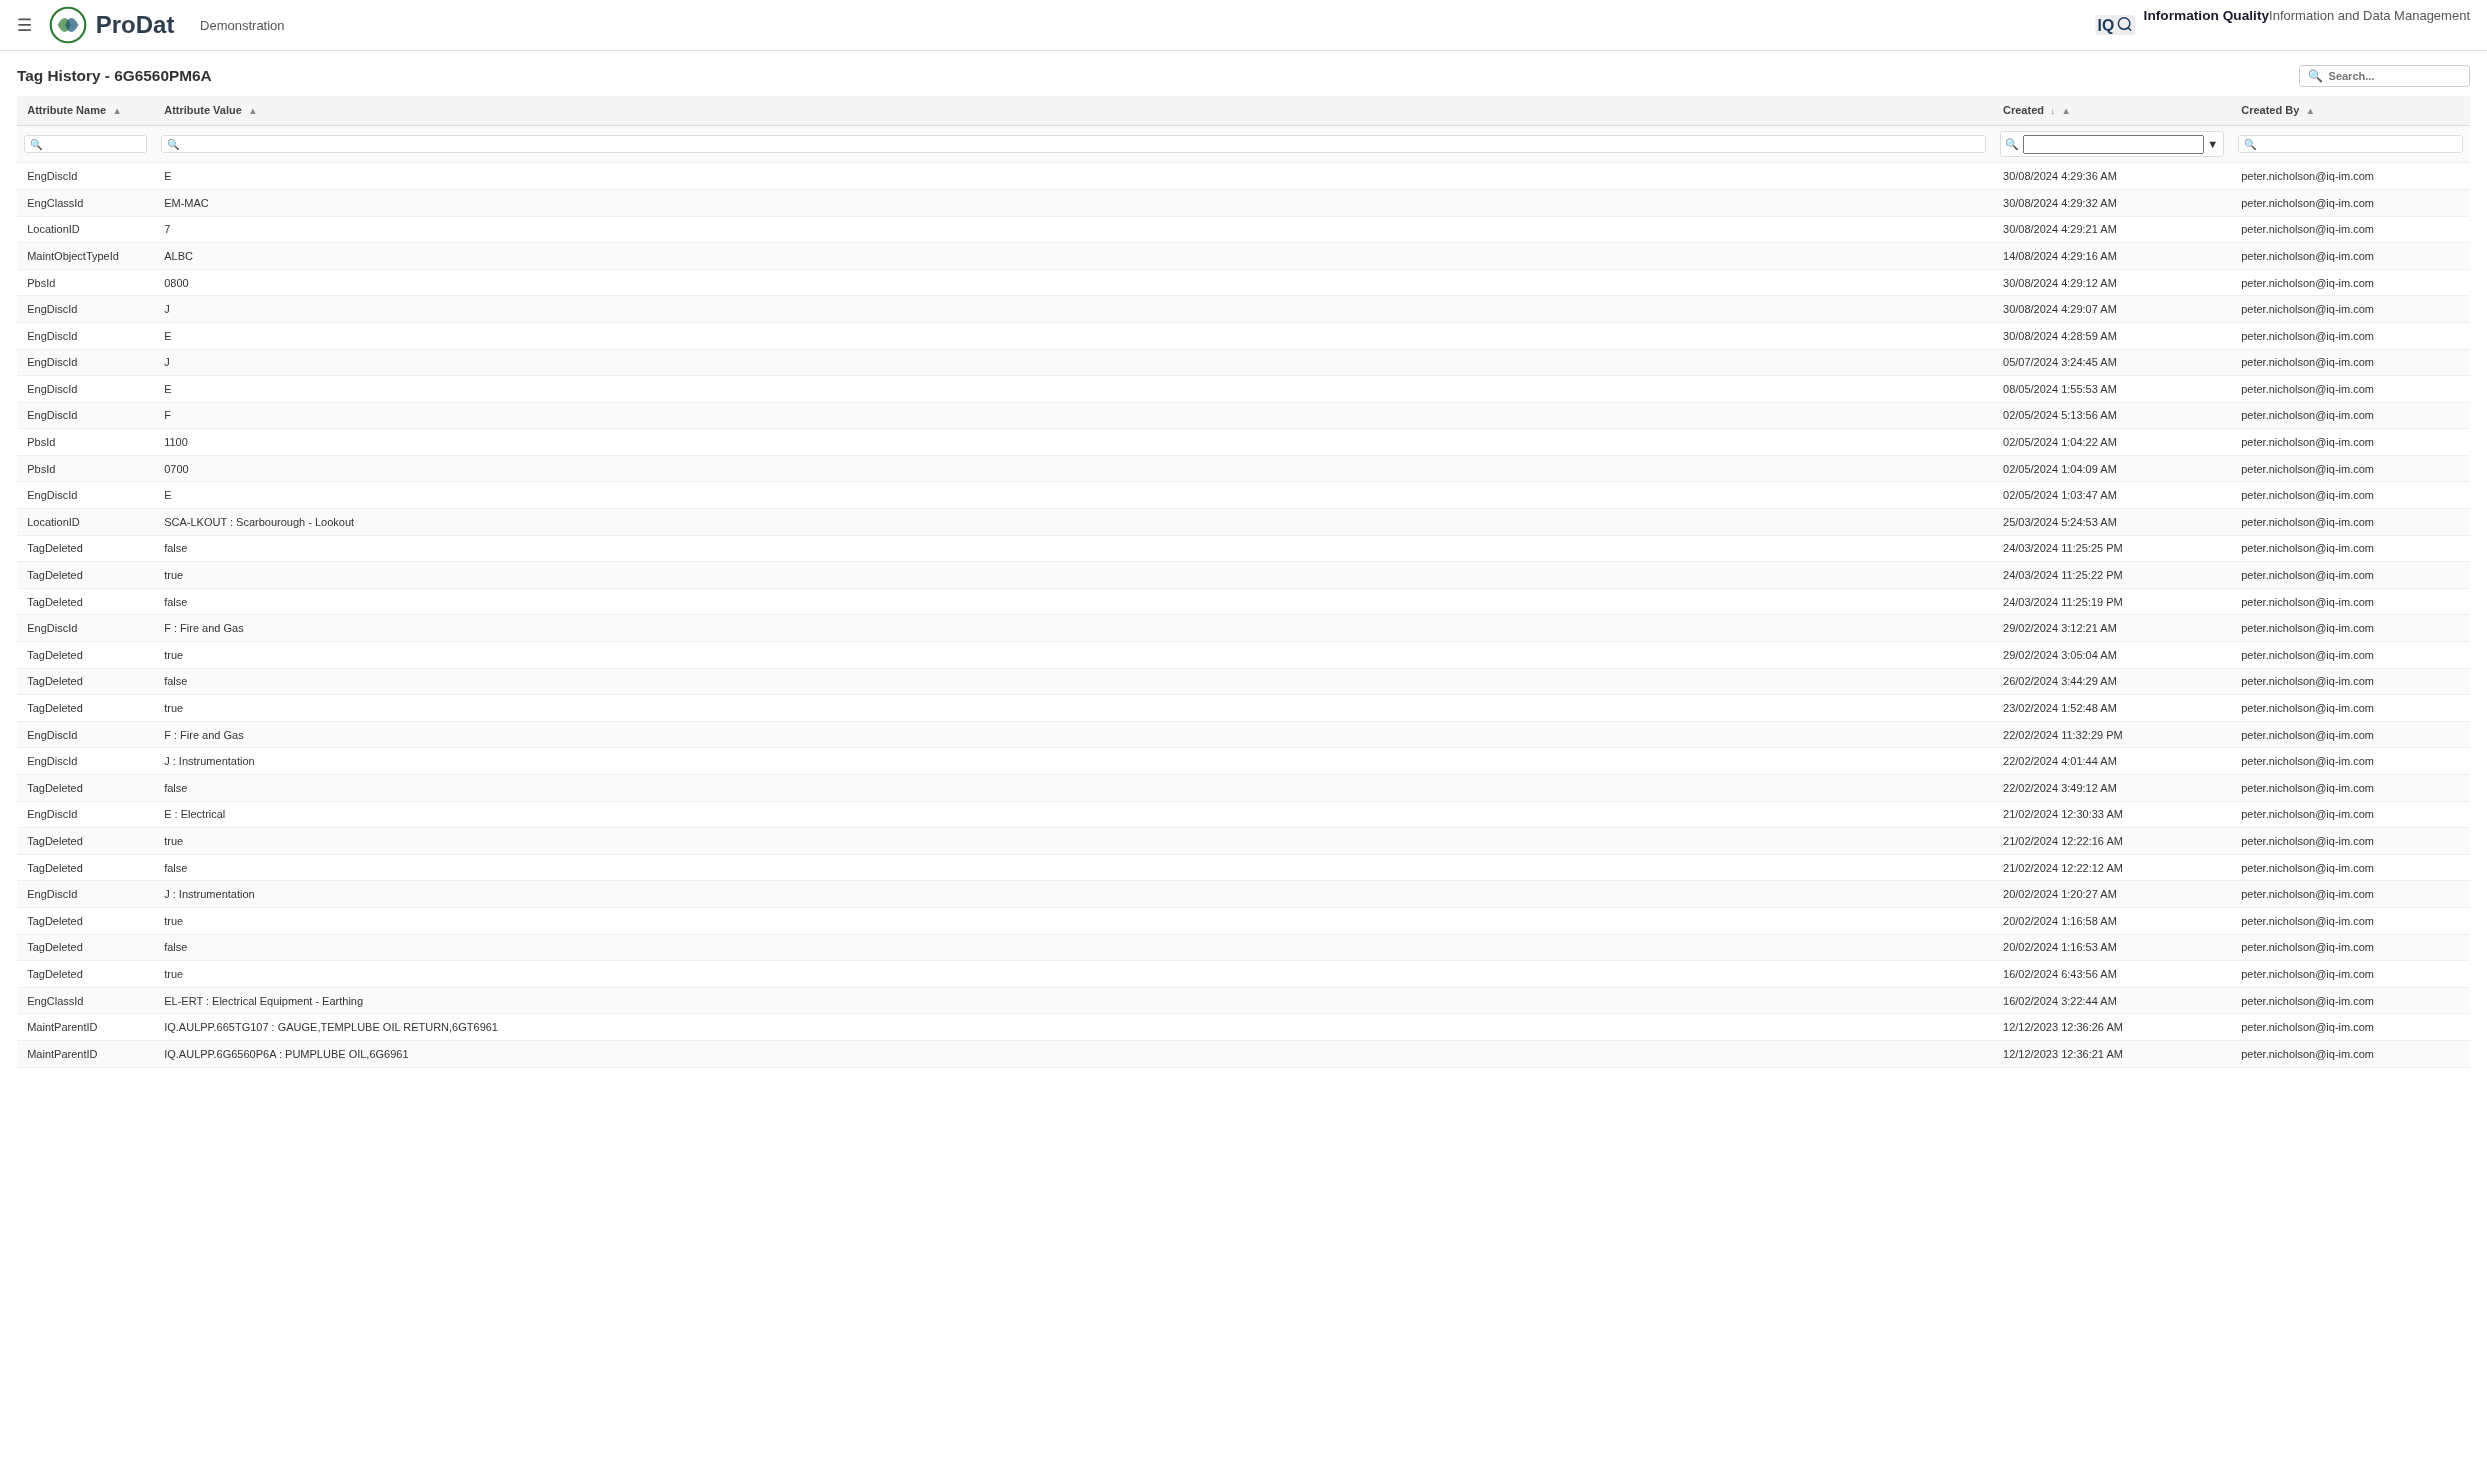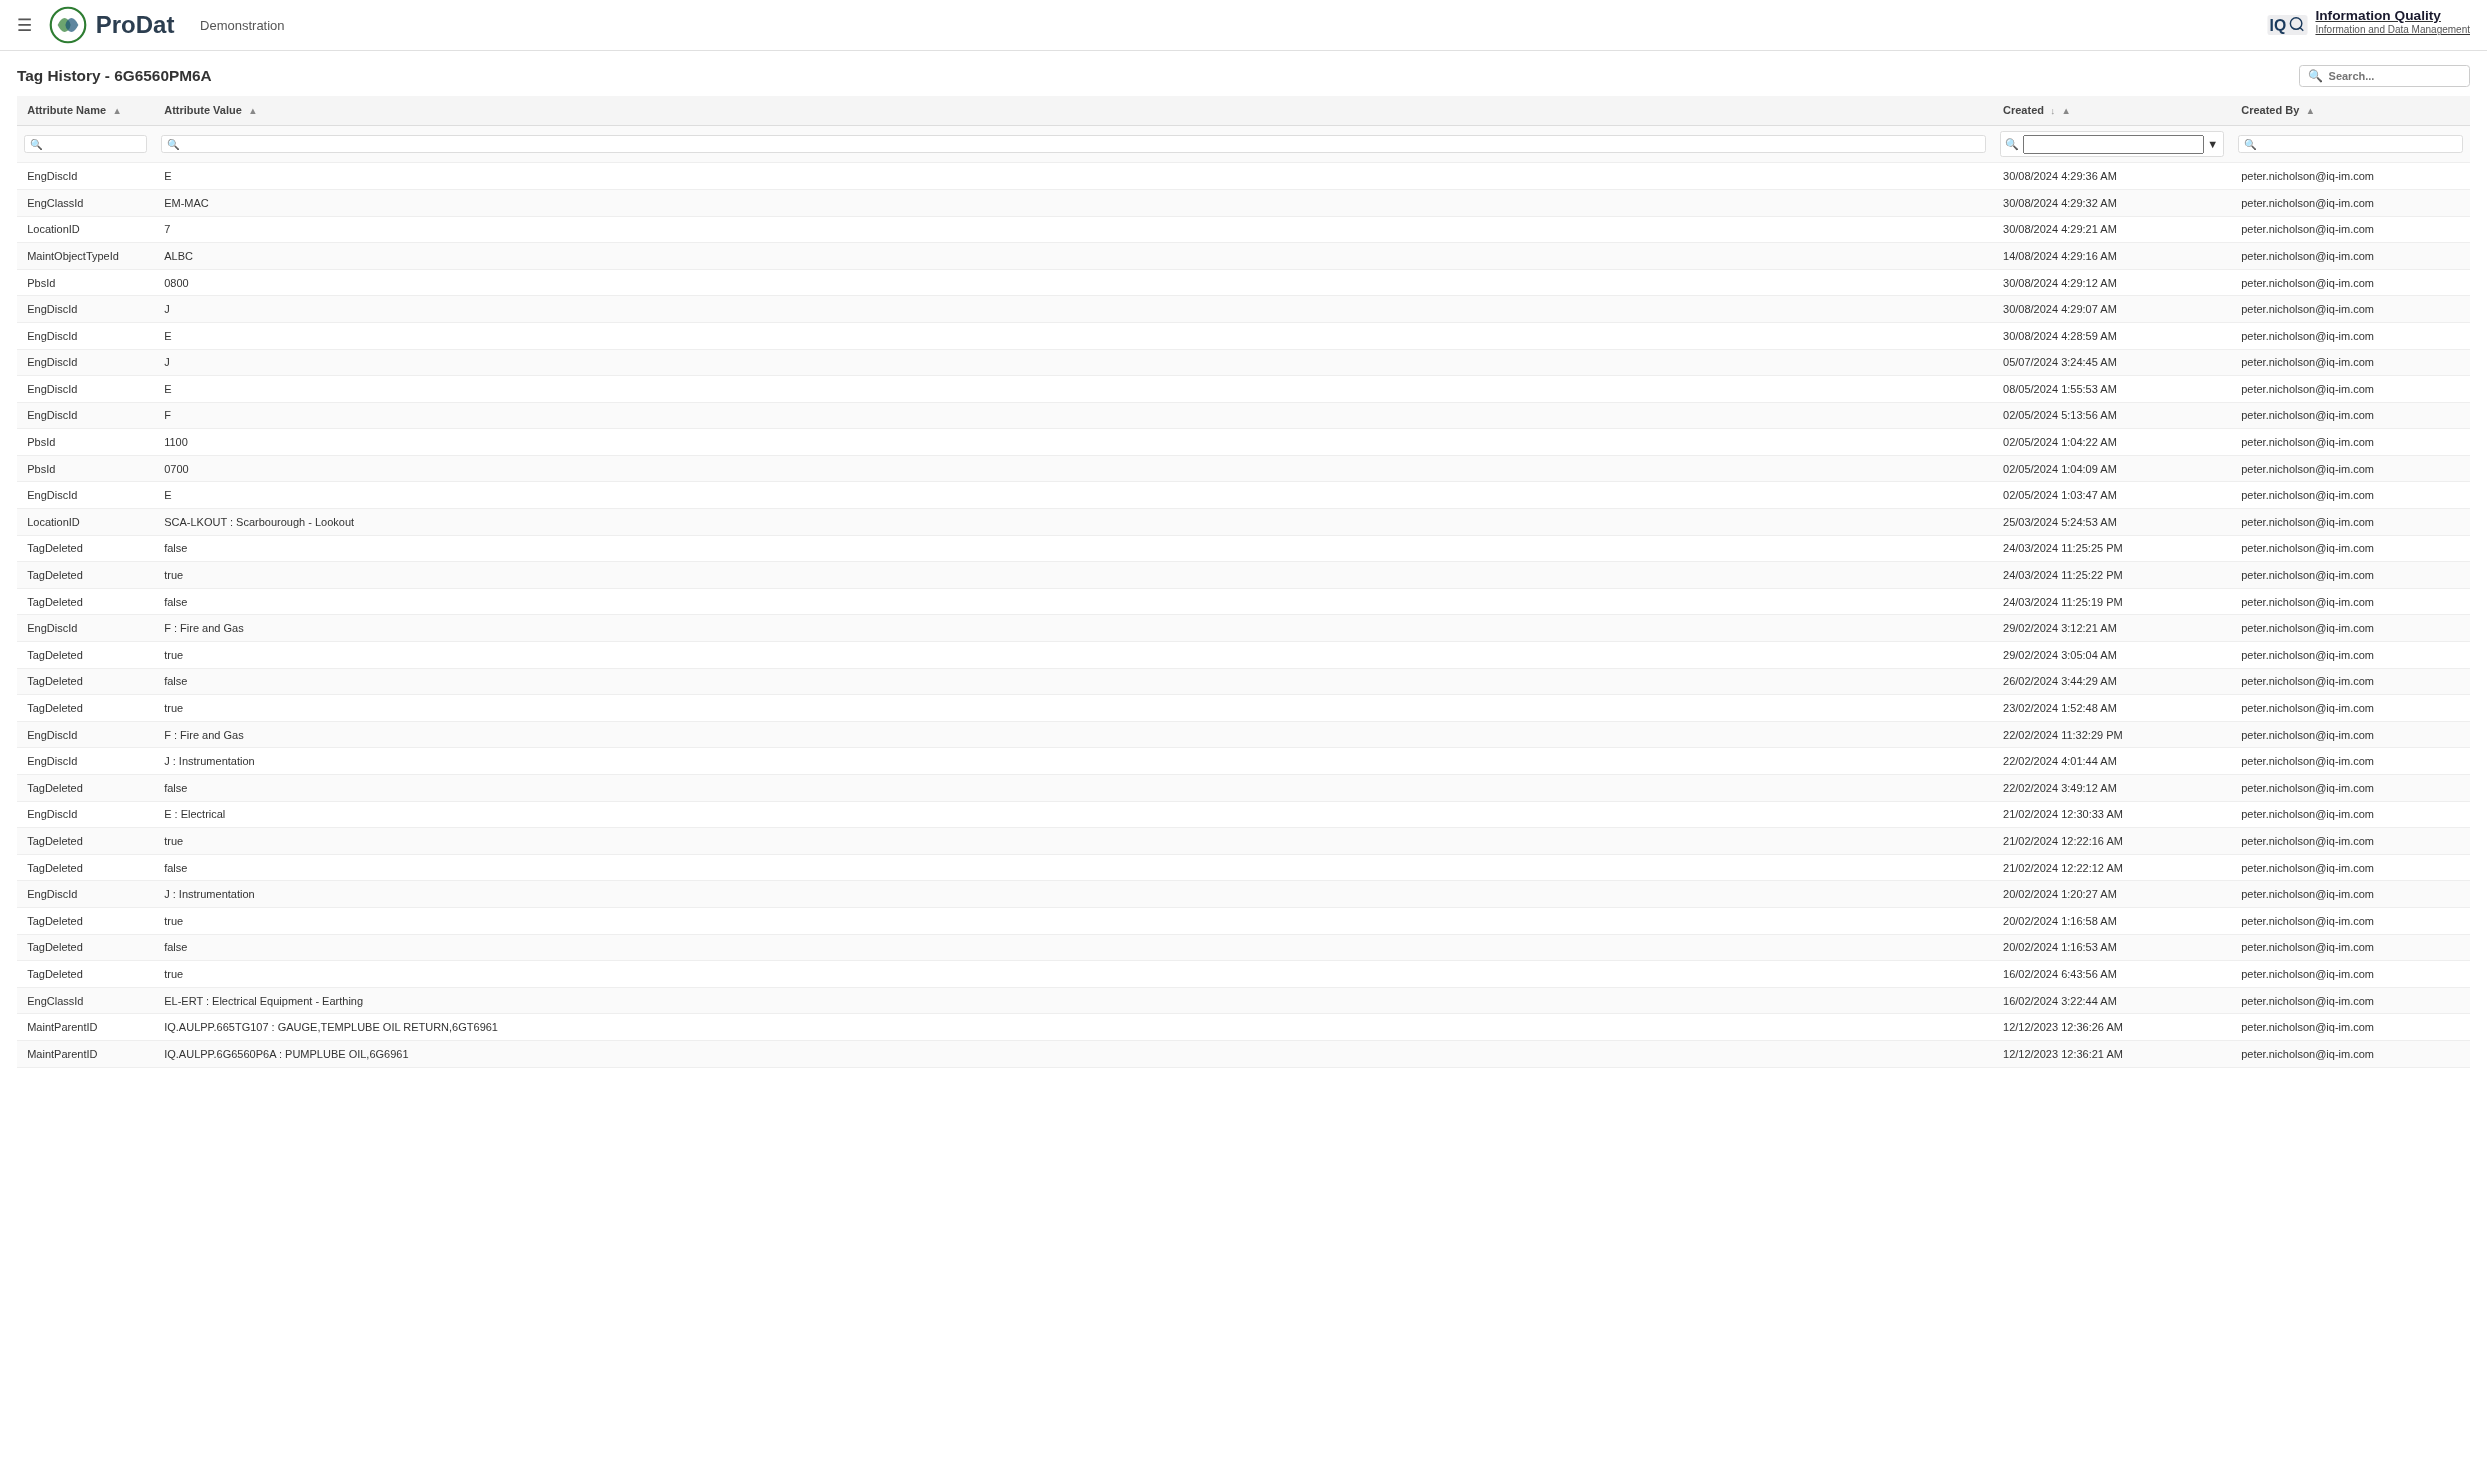--- a/index.html
+++ b/index.html
@@ -45,26 +45,25 @@
     .iq-logo {
       display: flex;
       gap: 6.8px;
     }
     .iq-icon {
       width: 43px;
       height: 34px;
     }
     .iq-text {
       display: flex;
-      flex-direction: column;
+      flex-direction: row;
       line-height: 1.2;
-      text-decoration: underline;
     }
     .iq-title { font-size: 13.7px; font-weight: bold; color: #1a1a2e; }
-    .iq-subtitle { font-size: 10px; color: #555; }
+    .iq-subtitle { font-size: 13px; color: #555; }
 
     
     .page-header {
       display: flex;
       align-items: center;
       justify-content: space-between;
       padding: 13.7px 17px 8.5px 17px;
     }
     .page-title { font-size: 15.4px; font-weight: 600; color: #333; }
     .search-box {

